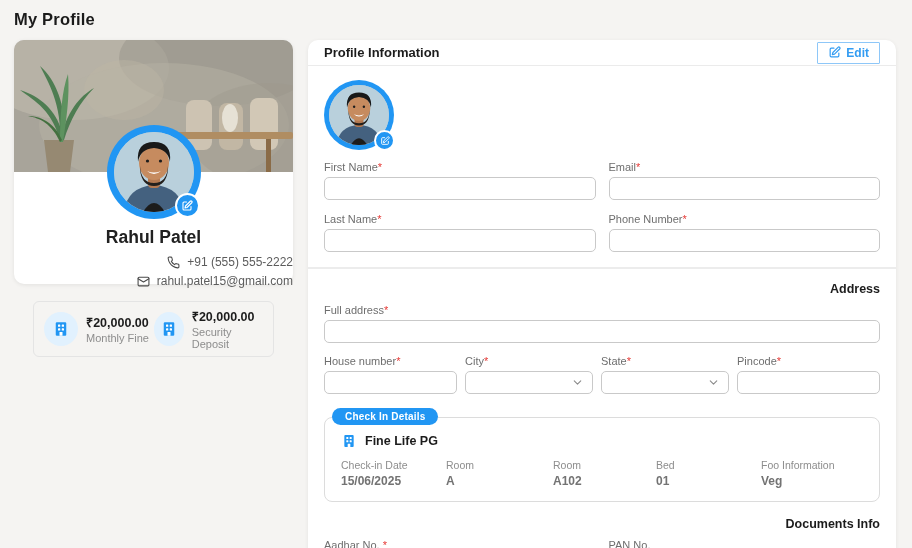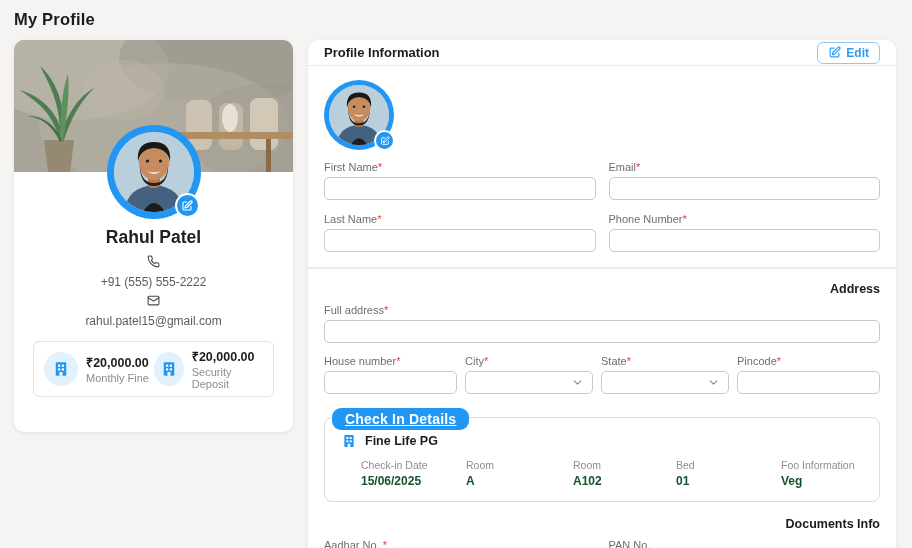--- a/index.html
+++ b/index.html
@@ -10,21 +10,21 @@
     color:#1f1f1f;
     position:relative;
   }
   .page-title {
     position:absolute; left:14px; top:10px;
     font-size:16.5px; font-weight:700; color:#1b1b1b; letter-spacing:.2px;
   }
 
   
   .profile-card {
-    position:absolute; left:14px; top:40px; width:279px; height:392px;
+    position:absolute; left:14px; top:40px; width:279px; height:244px;
     background:#fff; border-radius:10px;
     box-shadow:0 1px 4px rgba(0,0,0,.08);
   }
   .banner {
     height:132px; border-radius:10px 10px 0 0; overflow:hidden;
   }
   .banner svg { display:block; width:100%; height:100%; }
   .avatar-wrap {
     position:relative; width:94px; height:94px; margin:-47px auto 0;
     border-radius:50%; background:#2196f3; padding:7px;
@@ -40,22 +40,22 @@
     background:#2196f3; border:2px solid #fff;
     display:flex; align-items:center; justify-content:center;
     color:#fff; cursor:pointer;
   }
   .avatar-wrap.small .avatar-edit-badge { width:21px; height:21px; right:-1px; bottom:-1px; }
   .avatar-edit-badge svg { width:12px; height:12px; }
   .avatar-wrap.small .avatar-edit-badge svg { width:10px; height:10px; }
 
   .person-name { text-align:center; margin-top:8px; font-size:17.5px; font-weight:700; color:#212121; }
   .contact-row {
-    display:flex; align-items:center; justify-content:center; gap:7px;
-    margin-top:7px; font-size:12px; color:#5c5c5c;flex-direction:column;
+    display:flex; align-items:center; justify-content:flex-end; gap:7px;
+    margin-top:7px; font-size:12px; color:#5c5c5c;
   }
   .contact-row + .contact-row { margin-top:5px; }
   .contact-row svg { width:13px; height:13px; color:#4a4a4a; flex:0 0 auto; }
 
   .stats-box {
     margin:13px 19px 0; border:1px solid #e4e4e4; border-radius:6px;
     height:56px; display:flex; align-items:center; padding:0 10px;
   }
   .stat-item { display:flex; align-items:center; gap:8px; flex:1; }
   .stat-icon-circle {
@@ -72,21 +72,21 @@
     background:#fff; border-radius:10px 10px 0 0;
     box-shadow:0 1px 4px rgba(0,0,0,.07);
   }
   .panel-header {
     height:26px; padding:0 16px; border-bottom:1px solid #ebebeb;
     display:flex; align-items:center; justify-content:space-between;
   }
   .panel-title { font-size:13px; font-weight:700; color:#1c1c1c; }
   .edit-btn {
     display:flex; align-items:center; gap:5px;
-    border:1px solid #8ec7f8; border-radius:6px; background:#fff;
+    border:1px solid #8ec7f8; border-radius:1px; background:#fff;
     color:#339cf2; font-size:12px; font-weight:600;
     padding:3px 10px; cursor:pointer; font-family:inherit;
   }
   .edit-btn svg { width:13px; height:13px; }
 
   .panel-body { padding:14px 16px 0; }
 
   .form-grid-2 { display:grid; grid-template-columns:1fr 1fr; column-gap:13px; row-gap:13px; margin-top:11px; }
   .form-grid-4 { display:grid; grid-template-columns:133px 128px 128px 1fr; column-gap:8px; margin-top:12px; }
   .field-label { font-size:11px; color:#6e6e6e; margin-bottom:4px; display:block; }
@@ -100,30 +100,30 @@
   }
   .select-box svg { width:13px; height:13px; color:#8b8b8b; }
 
   .section-divider { height:2px; background:#ececec; margin:15px -16px 13px; }
   .section-heading { font-size:12.5px; font-weight:700; color:#1c1c1c; margin-bottom:8px;text-align:right; }
 
   
   .checkin-wrap { position:relative; margin-top:23px; }
   .checkin-badge {
     position:absolute; top:-9px; left:8px;
-    background:#2196f3; color:#fff; font-size:14px; font-weight:600;
-    padding:3px 13px; border-radius:9px; letter-spacing:.2px;text-decoration:underline;
+    background:#2196f3; color:#fff; font-size:10px; font-weight:600;
+    padding:3px 13px; border-radius:9px; letter-spacing:.2px;
   }
   .checkin-card { border:1px solid #dcdcdc; border-radius:8px; padding:15px 16px 13px; }
   .property-row { display:flex; align-items:center; gap:8px; margin-bottom:10px; }
   .property-row svg { width:16px; height:16px; }
   .property-name { font-size:12.5px; font-weight:700; color:#1c1c1c; }
-  .checkin-grid { display:grid; grid-template-columns:105px 107px 103px 105px 1fr;margin-left:20px; }
+  .checkin-grid { display:grid; grid-template-columns:105px 107px 103px 105px 1fr; }
   .ck-label { font-size:10.5px; color:#8d8d8d; }
-  .ck-value { font-size:12px; font-weight:700; color:#14532d; margin-top:3px; }
+  .ck-value { font-size:12px; font-weight:700; color:#737373; margin-top:3px; }
 
   .docs-heading { margin-top:15px; }
 </style>
 </head>
 <body>
 
 <svg width="0" height="0" style="position:absolute">
   <defs>
     <symbol id="sym-avatar" viewBox="0 0 80 80">
       <rect width="80" height="80" fill="#b9d0dc"></rect>

